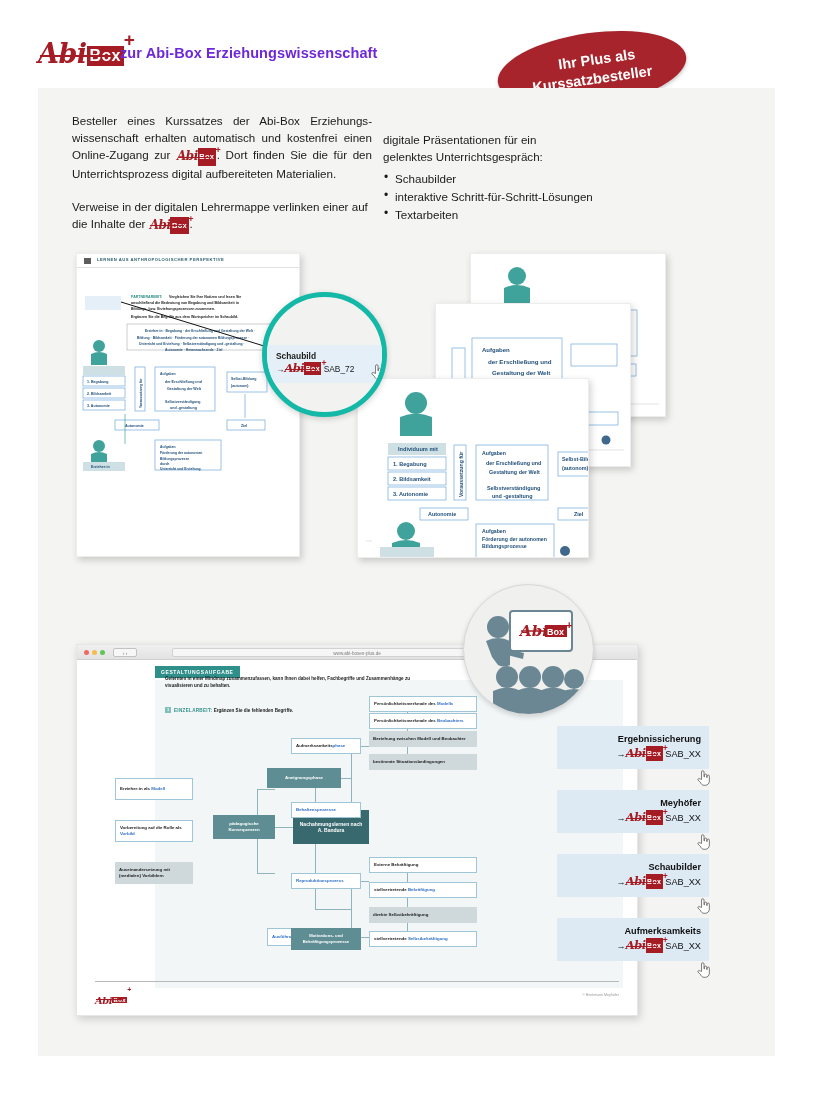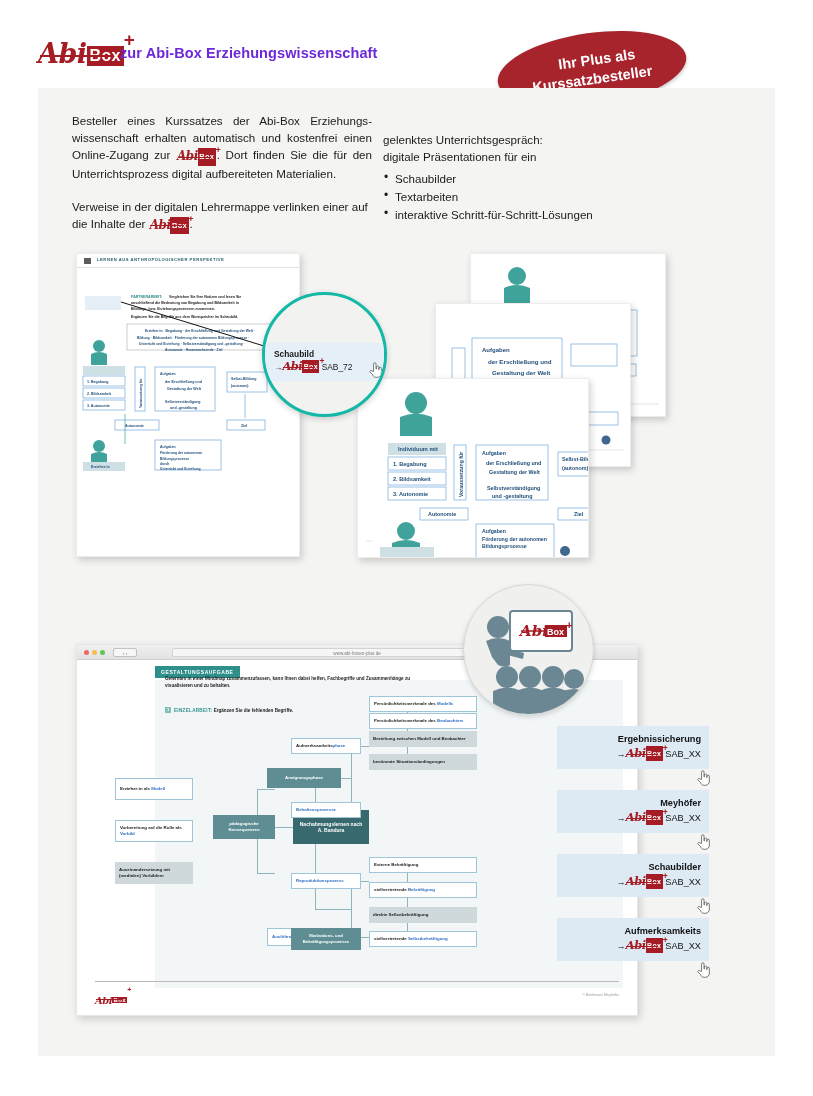--- a/index.html
+++ b/index.html
@@ -97,21 +97,21 @@
 
   .s1 { left:76px; top:253px; width:224px; height:304px; }
   .s2 { left:470px; top:253px; width:196px; height:164px; }
   .s3 { left:435px; top:303px; width:196px; height:164px; }
   .s4 { left:357px; top:378px; width:232px; height:180px; }
 
   
   .magnifier {
     position:absolute; left:262px; top:292px; width:125px; height:125px;
     border-radius:50%; background:#f2f2f0;
-    border:3px solid #14b8a6;
+    border:5px solid #14b8a6;
     box-shadow: 0 2px 6px rgba(0,0,0,0.18);
     overflow:hidden;
   }
   .callout-chip {
     position:absolute; background:#e4eff7; padding:5px 7px 7px 9px;
   }
   .callout-chip .t1 { font-size:8.4px; font-weight:700; color:#1a1a1a; line-height:12px; }
   .callout-chip .t2 { font-size:8.4px; color:#1a1a1a; line-height:13px; white-space:nowrap; }
   .mag-chip { left:0px; top:48px; width:125px; }
   .hand {
@@ -208,26 +208,26 @@
   </div>
 
   <div class="panel"></div>
 
   <div class="intro-left">
     <p class="j"><span>Besteller eines Kurssatzes der Abi-Box Erziehungs-wissenschaft erhalten automatisch und kostenfrei einen Online-Zugang zur </span><span class="abilogo logo-inline inline-logo"><span class="abi">Abi</span><span class="boxed">Box</span><span class="plus">+</span><span class="strike"></span></span><span>. Dort finden Sie die für den Unterrichtsprozess digital aufbereiteten Materialien.</span></p>
     <p><span>Verweise in der digitalen Lehrermappe verlinken einer auf die Inhalte der </span><span class="abilogo logo-inline inline-logo"><span class="abi">Abi</span><span class="boxed">Box</span><span class="plus">+</span><span class="strike"></span></span><span>.</span></p>
   </div>
 
   <div class="intro-right">
+    <p>digitale Präsentationen für ein</p>
     <p>gelenktes Unterrichtsgespräch:</p>
-    <p>digitale Präsentationen für ein</p>
     <ul class="blist">
       <li>Schaubilder</li>
+      <li>interaktive Schritt-für-Schritt-Lösungen</li>
       <li>Textarbeiten</li>
-      <li>interaktive Schritt-für-Schritt-Lösungen</li>
     </ul>
   </div>
 
   <div class="slide s2">
     <svg width="196" height="164" viewBox="0 0 196 164">
       <circle cx="46" cy="22" r="9" class="fig"></circle>
       <path d="M33 34 q13 -6 26 0 l0 16 l-26 0 z" class="fig"></path>
       <rect x="24" y="56" width="46" height="9" fill="#cfe0e4"></rect>
       <rect x="24" y="67" width="46" height="11" fill="#fff" stroke="#6fa8dc" stroke-width="0.7"></rect>
       <rect x="24" y="79" width="46" height="11" fill="#fff" stroke="#6fa8dc" stroke-width="0.7"></rect>

